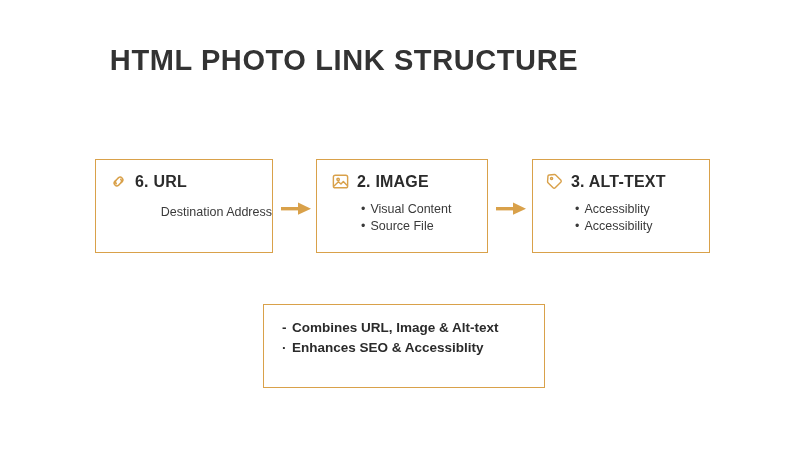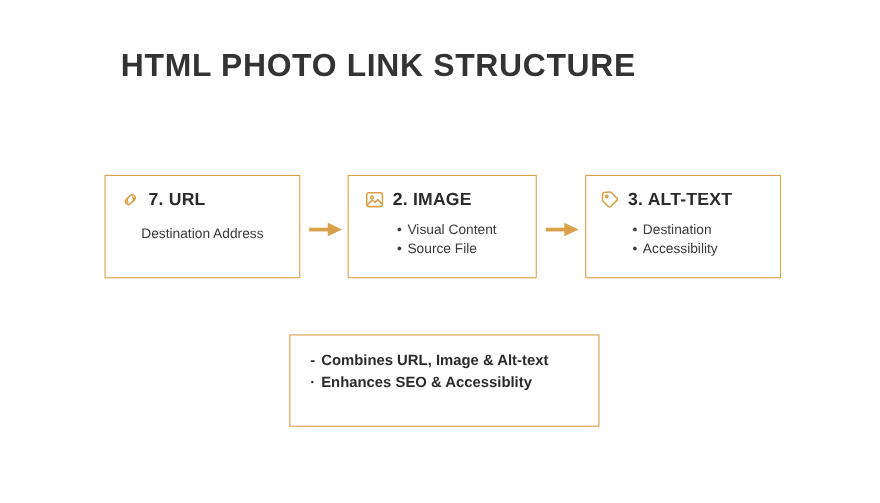--- a/index.html
+++ b/index.html
@@ -62,21 +62,21 @@
     white-space: nowrap;
   }
 
   .step-body {
     margin-top: 10px;
     font-size: 12.5px;
     color: #3a3a3a;
     line-height: 17px;
   }
   .step-body.centered {
-    text-align: center;
+    text-align: right;
     margin-top: 13px;
   }
   .step-body ul {
     margin: 0;
     padding: 0;
     list-style: none;
   }
   .step-body li {
     white-space: nowrap;
   }
@@ -122,21 +122,21 @@
 <div id="page-title">HTML PHOTO LINK STRUCTURE</div>
 
 <div class="step-box" id="step-box-1">
   <div class="step-head">
     <span class="step-icon">
       <svg viewBox="0 0 24 24" width="19" height="19" fill="none" stroke="#d9a14a" stroke-width="1.9" stroke-linecap="round" stroke-linejoin="round">
         <path d="M9.2 14.8 A3.4 3.4 0 0 1 9.2 10 l2.6-2.6 A3.4 3.4 0 0 1 16.6 12.2 l-1.1 1.1"></path>
         <path d="M14.8 9.2 A3.4 3.4 0 0 1 14.8 14 l-2.6 2.6 A3.4 3.4 0 0 1 7.4 11.8 l1.1-1.1"></path>
       </svg>
     </span>
-    <span class="step-title">7. URL</span>
+    <span class="step-title">6. URL</span>
   </div>
   <div class="step-body centered">
     <div>Destination Address</div>
   </div>
 </div>
 
 <div class="flow-arrow" id="flow-arrow-1">
   <svg viewBox="0 0 32 18" width="32" height="18">
     <rect x="0" y="7" width="20" height="3.4" fill="#d9a14a"></rect>
     <polygon points="17,2.6 30,8.7 17,14.8" fill="#d9a14a"></polygon>
@@ -174,21 +174,21 @@
     <span class="step-icon">
       <svg viewBox="0 0 24 24" width="19" height="19" fill="none" stroke="#d9a14a" stroke-width="1.8" stroke-linecap="round" stroke-linejoin="round">
         <path d="M20.2 12.6 12.9 19.9 a1.9 1.9 0 0 1-2.7 0 L3.8 13.5 a1.9 1.9 0 0 1-.55-1.5 L3.75 5.2 a1.6 1.6 0 0 1 1.45-1.45 l6.8-.5 a1.9 1.9 0 0 1 1.5.55 l6.7 6.7 a1.9 1.9 0 0 1 0 2.1 z"></path>
         <circle cx="8.3" cy="8.3" r="1.35"></circle>
       </svg>
     </span>
     <span class="step-title">3. ALT-TEXT</span>
   </div>
   <div class="step-body">
     <ul>
-      <li><span class="bullet-dot">•</span><span>Destination</span></li>
+      <li><span class="bullet-dot">•</span><span>Accessiblity</span></li>
       <li><span class="bullet-dot">•</span><span>Accessibility</span></li>
     </ul>
   </div>
 </div>
 
 <div id="summary-box">
   <ul id="summary-list">
     <li><span class="sum-marker">-</span><span>Combines URL, Image &amp; Alt-text</span></li>
     <li><span class="sum-marker">·</span><span>Enhances SEO &amp; Accessiblity</span></li>
   </ul>

